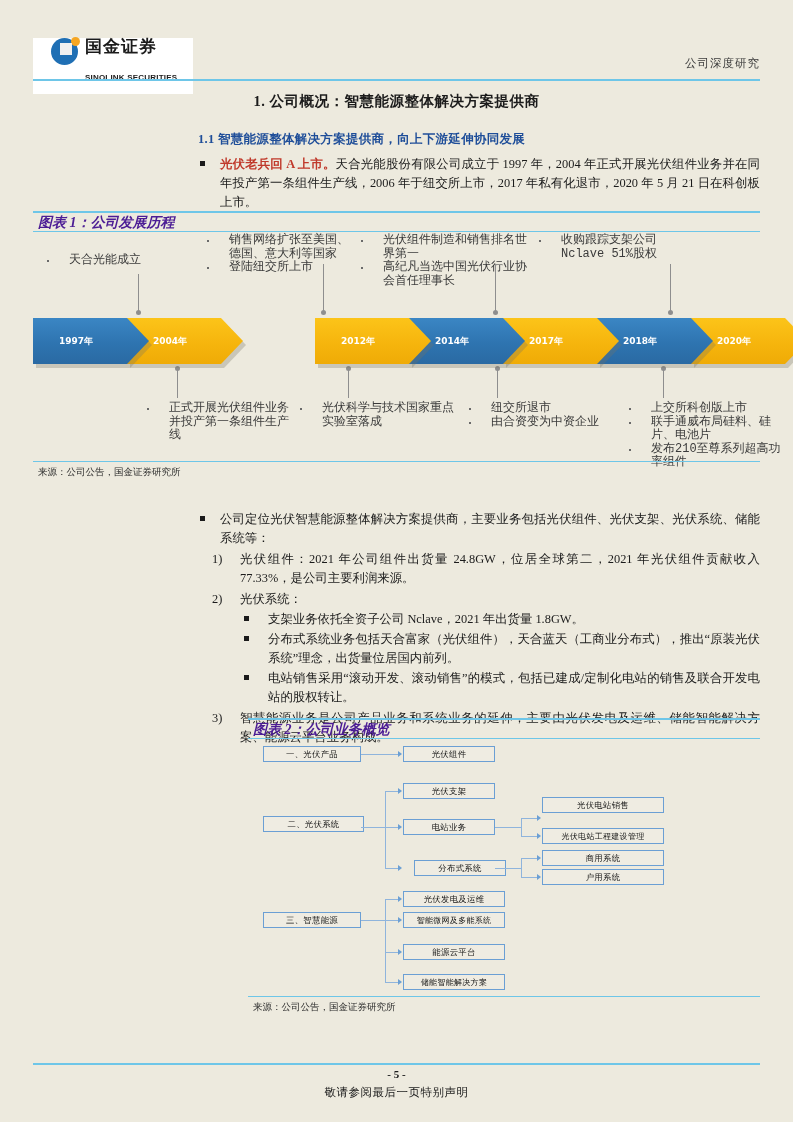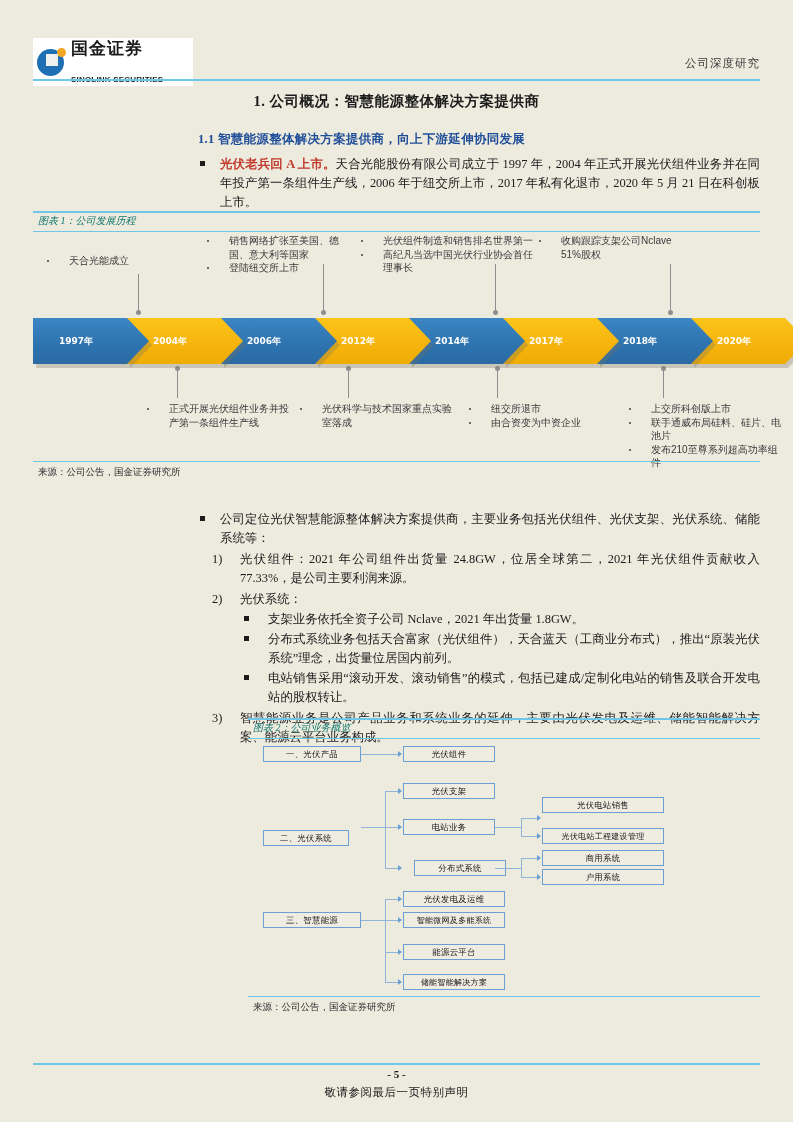--- a/index.html
+++ b/index.html
@@ -17,25 +17,24 @@
   }
 
   
   .header {
     position: absolute;
     top: 38px; left: 0; width: 793px; height: 48px;
   }
   .logo-box {
     position: absolute;
     left: 33px; top: 0px;
-    width: 160px; height: 48px;
+    width: 160px; height: 56px;
     background: #ffffff;
     display: flex;
-    align-items: center;
-    padding-left: 4px;
+    padding-left: 18px;
     box-sizing: border-box;
   }
   .logo-mark {
     position: relative;
     width: 27px; height: 27px;
     border-radius: 50%;
     background: #1f6fb4;
     margin-right: 7px;
     flex: none;
   }
@@ -143,41 +142,41 @@
     height: 1.6px;
     background: #6ec6e8;
   }
   .ex-rule-bot {
     position: absolute;
     height: 1.2px;
     background: #6ec6e8;
   }
   .ex-title {
     position: absolute;
-    font-size: 10px;
-    font-weight: normal;
+    font-size: 14px;
+    font-weight: bold;
     font-style: italic;
-    color: #0f766e;
+    color: #4c1d95;
   }
   .ex-src {
     position: absolute;
     font-size: 9.5px;
     color: #2b2b2b;
   }
 
   
   .tl {
     position: absolute;
     left: 33px; top: 232px;
     width: 727px; height: 228px;
   }
   .tl-note {
     position: absolute;
-    font-family: Liberation Sans, sans-serif;
-    font-size: 10px;
+    font-family: Liberation Mono, monospace;
+    font-size: 12px;
     color: #3a3a3a;
     line-height: 13.5px;
   }
   .tl-note .li { position: relative; padding-left: 28px; }
   .tl-note .li::before {
     content: "";
     position: absolute;
     left: 6px; top: 6px;
     width: 2px; height: 2px;
     background: #6a6a6a;
@@ -343,25 +342,20 @@
       <div class="arrow blue" style="left:0px; width:116px; z-index:8;">
         <div class="shadow"></div>
           <div class="shape"></div>
         <span>1997年</span>
       </div>
       <div class="arrow gold" style="left:94px; width:116px; z-index:7;">
         <div class="shadow"></div>
           <div class="shape"></div>
         <span>2004年</span>
       </div>
-      <div class="arrow blue" style="left:188px; width:116px; z-index:6;">
-        <div class="shadow"></div>
-          <div class="shape"></div>
-        <span>2006年</span>
-      </div>
       <div class="arrow gold" style="left:282px; width:116px; z-index:5;">
         <div class="shadow"></div>
           <div class="shape"></div>
         <span>2012年</span>
       </div>
       <div class="arrow blue" style="left:376px; width:116px; z-index:4;">
         <div class="shadow"></div>
           <div class="shape"></div>
         <span>2014年</span>
       </div>
@@ -442,21 +436,21 @@
     </div>
   </div>
 
   <div class="ex-rule-top" style="left:248px; width:512px; top:718px;"></div>
   <div class="ex-title" style="left:253px; top:721px;">图表 2：公司业务概览</div>
   <div class="ex-rule-bot" style="left:248px; width:512px; top:738px;"></div>
 
   <div class="org">
 
     <div class="obox" style="left:8px; top:6px; width:98px;">一、光伏产品</div>
-    <div class="obox" style="left:8px; top:90px; width:86px;">二、光伏系统</div>
+    <div class="obox" style="left:8px; top:76px; width:101px;">二、光伏系统</div>
     <div class="obox" style="left:8px; top:172px; width:98px;">三、智慧能源</div>
 
     <div class="oline h" style="left:106px; top:14px; width:39px;"></div>
     <div class="oarrow" style="left:143px; top:11px;"></div>
     <div class="obox" style="left:148px; top:6px; width:92px;">光伏组件</div>
 
     <div class="oline h" style="left:106px; top:87px; width:24px;"></div>
     <div class="oline v" style="left:130px; top:51px; height:78px;"></div>
     <div class="oline h" style="left:130px; top:51px; width:15px;"></div>
     <div class="oarrow" style="left:143px; top:48px;"></div>

